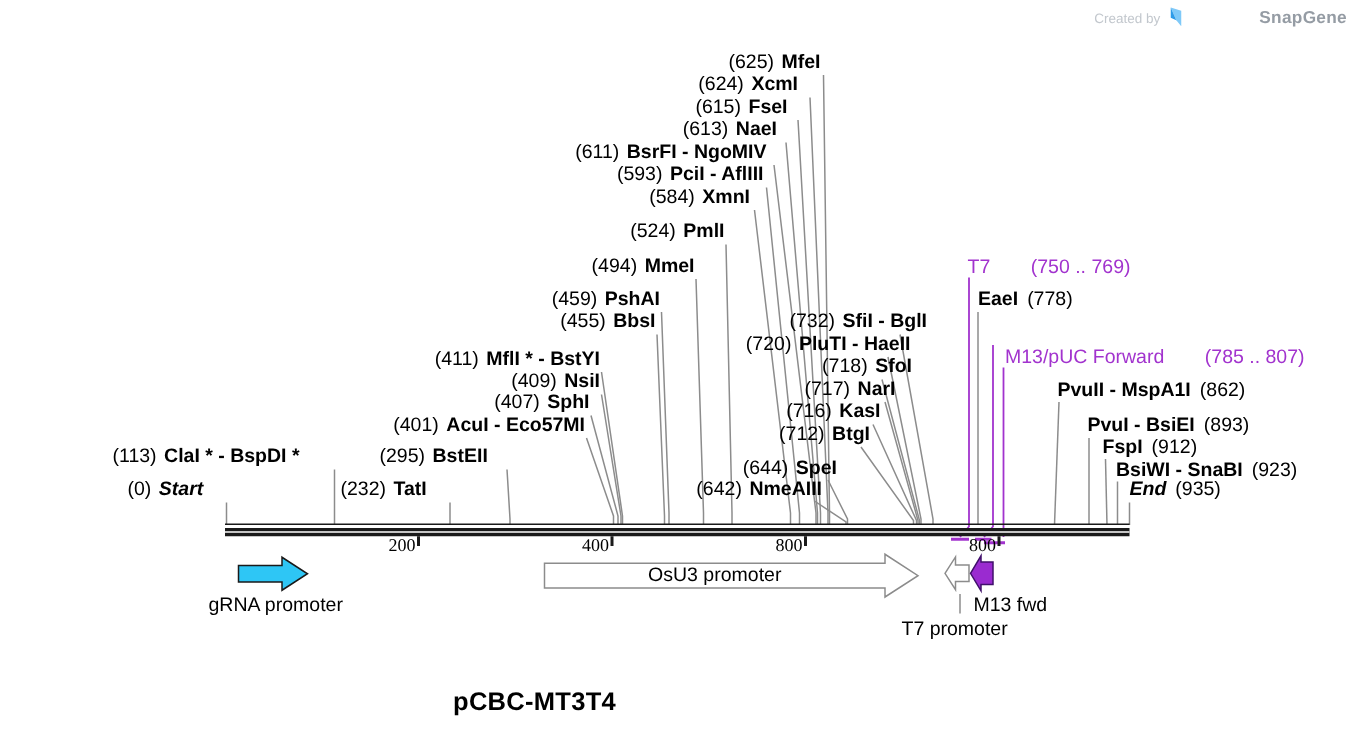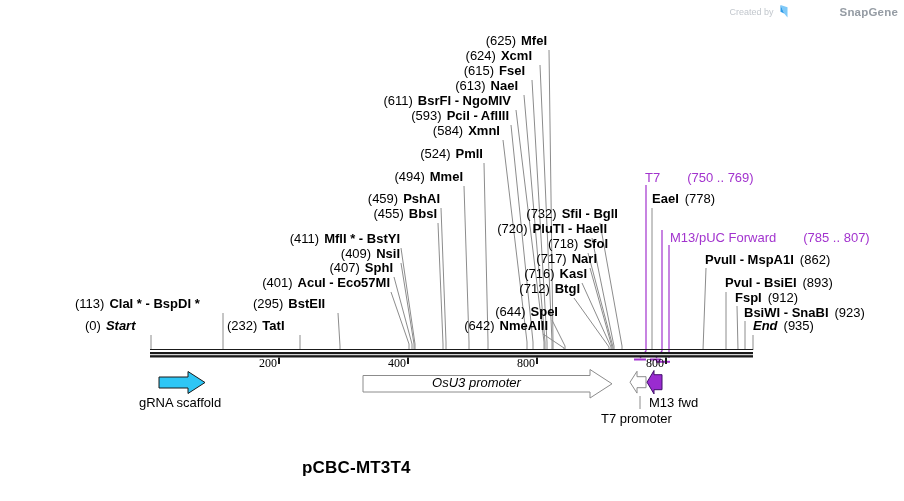--- a/index.html
+++ b/index.html
@@ -9,21 +9,21 @@
   .site{position:absolute;white-space:nowrap;font-size:13px;line-height:14px;}
   .site .pos{font-weight:400;margin-right:5px;text-align:center;}
   .site .nm{font-weight:700;}
   .site .pos2{font-weight:400;margin-left:6px;text-align:center;}
   .it{font-style:italic;}
   .pr{position:absolute;white-space:nowrap;font-size:13px;line-height:14px;color:#A233CE;}
   .pr .rng{margin-left:27px;}
   .tick-num{position:absolute;font-size:12px;line-height:13px;font-family:Liberation Serif, serif;}
   .feat-label{position:absolute;font-size:13px;line-height:14px;white-space:nowrap;}
   .osu3-label{position:absolute;left:363px;top:376px;width:227px;text-align:center;
-              font-size:13px;line-height:14px;font-style:italic;}
+              font-size:13px;line-height:14px;}
   .title-wrap{position:absolute;left:302px;top:458px;width:300px;}
   .map-title{font-size:17px;font-weight:700;letter-spacing:.2px;}
   .map-len{font-size:12.5px;margin-top:3px;}
   .watermark{position:absolute;top:4px;right:6px;display:flex;align-items:center;gap:5px;}
   .wm-created{font-size:9px;color:#c2c7cd;}
   .wm-brand{font-size:11.5px;color:#959ca4;font-weight:600;letter-spacing:.2px;padding-left:46px;}
 </style>
 </head>
 <body>
 
@@ -140,21 +140,21 @@
   <div class="site" style="top:319px;left:753px"><span class="nm it">End</span><span class="pos2">(935)</span></div>
 
   <div class="pr" style="top:171px;left:645px"><span>T7</span><span class="rng">(750 .. 769)</span></div>
   <div class="pr" style="top:231px;left:670px"><span>M13/pUC Forward</span><span class="rng">(785 .. 807)</span></div>
 
   <div class="tick-num" style="top:357px;right:627px">200</div>
   <div class="tick-num" style="top:357px;right:498px">400</div>
   <div class="tick-num" style="top:357px;right:369px">800</div>
   <div class="tick-num" style="top:357px;right:240px">800</div>
 
-  <div class="feat-label" style="top:396px;left:139px">gRNA scaffold</div>
+  <div class="feat-label" style="top:396px;left:139px">gRNA promoter</div>
   <div class="osu3-label">OsU3 promoter</div>
   <div class="feat-label" style="top:412px;left:601px">T7 promoter</div>
   <div class="feat-label" style="top:396px;left:649px">M13 fwd</div>
 
   <div class="title-wrap">
     <div class="map-title">pCBC-MT3T4</div>
   </div>
 
 </div>
 

